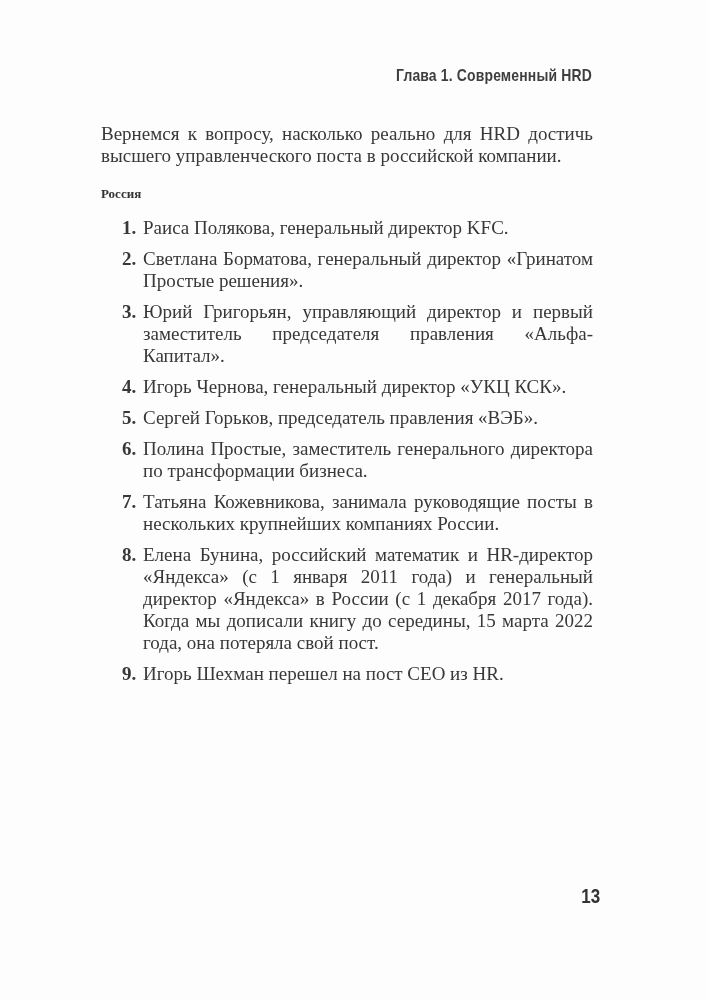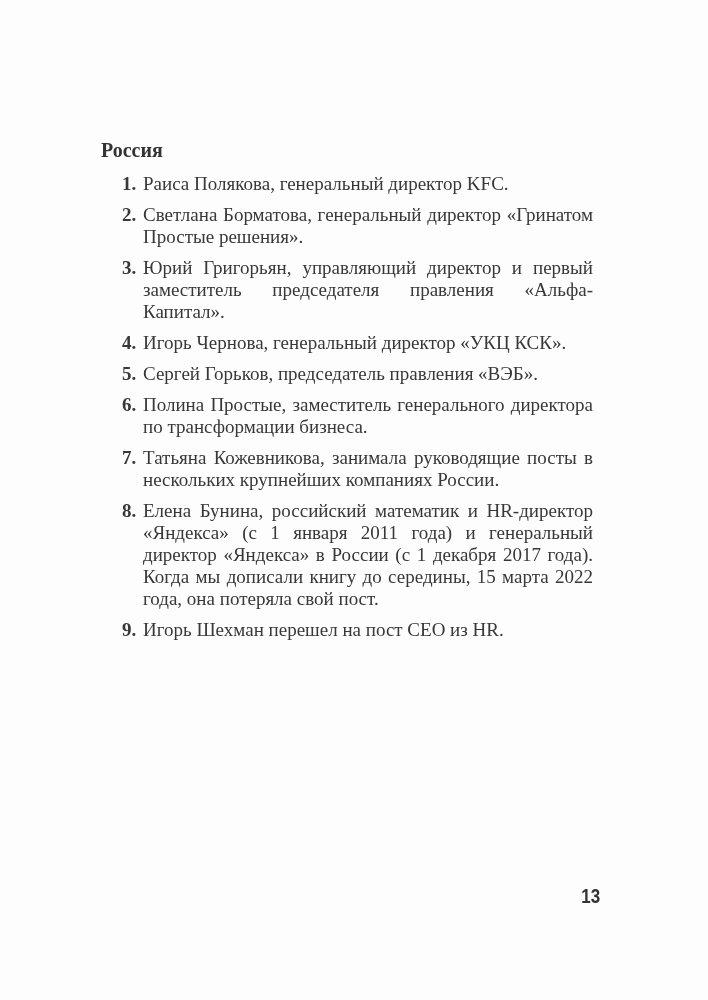--- a/index.html
+++ b/index.html
@@ -42,21 +42,21 @@
     font-family: "Liberation Serif", serif;
     font-size: 19px;
     line-height: 22px;
     text-align: justify;
   }
   .content p {
     margin: 0 0 14px 0;
   }
   .section-heading {
     font-family: "Liberation Serif", serif;
-    font-size: 20px;
+    font-size: 13px;
     line-height: 22px;
     font-weight: 700;
     margin: 16px 0 12px 0;
     text-align: left;
     color: #333333;
   }
   .num-list {
     margin: 0;
     padding: 0;
   }
@@ -88,23 +88,27 @@
     color: #333333;
     transform: scaleX(0.85);
     transform-origin: 100% 50%;
   }
 </style>
 </head>
 <body>
 
 <div class="page">
 
+  <div class="running-head">
+    <span class="condensed">Глава 1. Современный HRD</span>
+  </div>
 
   <div class="content">
 
+    <p>Вернемся к вопросу, насколько реально для HRD достичь высшего управленческого поста в российской компании.</p>
 
     <div class="section-heading">Россия</div>
 
     <div class="num-list">
 
       <div class="list-item">
         <span class="num">1.</span><span class="person-name">Раиса Полякова</span><span>, генеральный директор KFC.</span>
       </div>
 
       <div class="list-item">

